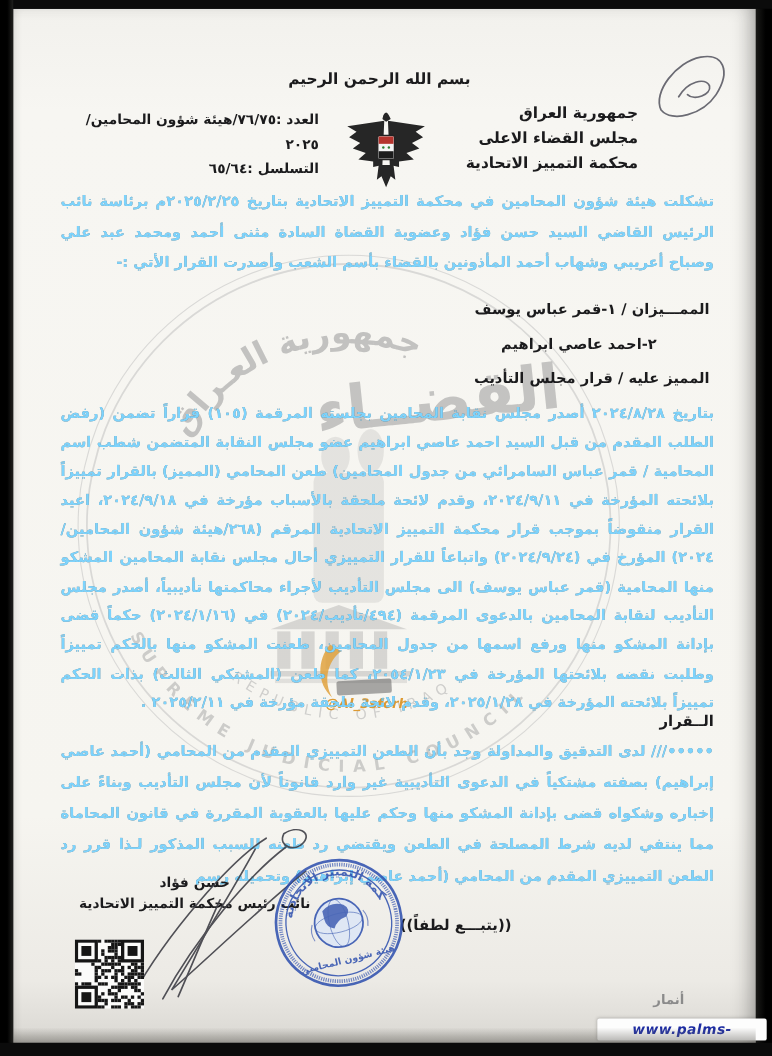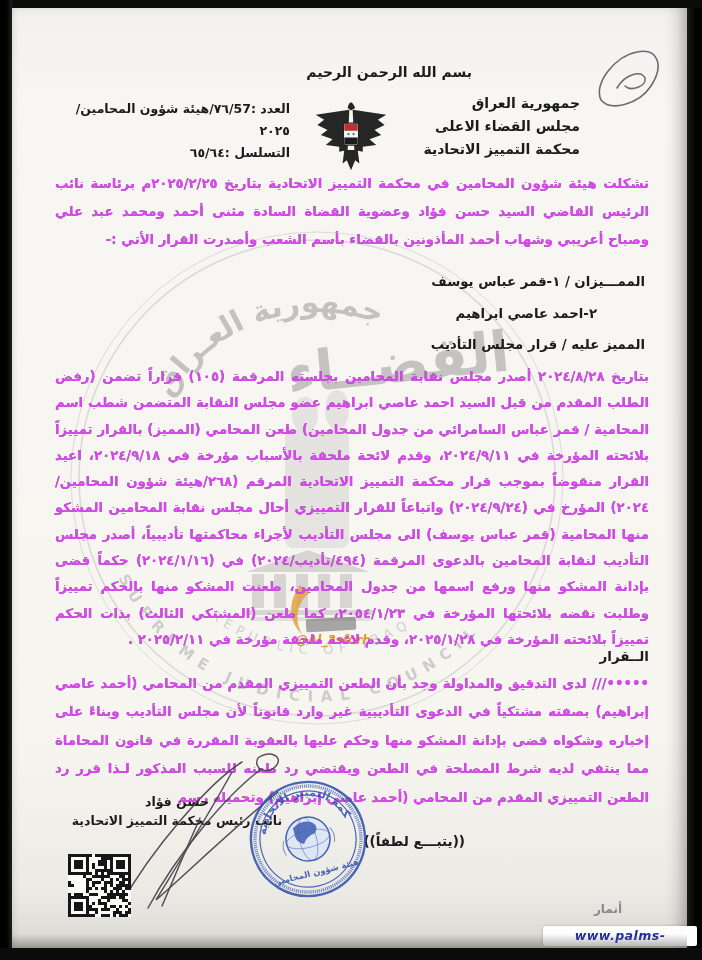--- a/index.html
+++ b/index.html
@@ -3,23 +3,23 @@
 <meta charset="utf-8">
 <style>
   html,body{margin:0;padding:0;background:#000;}
   body{font-family:"DejaVu Sans","Liberation Sans",sans-serif;}
   .frame{position:relative;width:702px;height:960px;background:#0b0b0b;overflow:hidden;}
   .abs{position:absolute;}
   .paper{left:12px;top:8px;width:676px;height:940px;
          background:linear-gradient(180deg,#f2f1ed 0%,#f7f6f2 10%,#f6f5f0 78%,#eceae5 94%,#d9d7d2 100%);
          box-shadow:inset -14px 0 18px -10px rgba(40,40,40,.45), inset 6px 0 10px -8px rgba(40,40,40,.3);}
   .ar{direction:rtl;color:#1b1b1d;font-weight:700;}
-  .para{direction:rtl;text-align:justify;color:#d946ef;font-weight:700;
+  .para{direction:rtl;text-align:justify;color:#7dd3fc;font-weight:700;
         font-size:13.3px;text-shadow:0 0 .4px rgba(20,20,20,.55);}
-  .basmala{left:262px;top:64px;width:180px;text-align:right;font-size:14px;margin-left:30px;}
+  .basmala{left:262px;top:64px;width:180px;text-align:left;font-size:14px;}
   .hdr-right{left:408px;top:92px;width:172px;text-align:right;font-size:14px;line-height:23px;}
   .hdr-left{left:58px;top:98px;width:232px;text-align:right;font-size:12.5px;line-height:22px;}
   .intro{left:55px;top:170px;width:594px;line-height:28px;}
   .parties{left:55px;top:266px;width:590px;font-size:13.3px;line-height:31.5px;}
   .parties .indent{padding-right:48px;}
   .body1{left:55px;top:364px;width:594px;line-height:26.3px;}
   .heading{left:55px;top:648px;width:594px;text-align:right;font-size:13.5px;}
   .body2{left:55px;top:670px;width:594px;line-height:28.4px;}
   .sig{left:58px;top:792px;width:238px;text-align:center;font-size:12.5px;line-height:19px;}
   .note{left:345px;top:833px;width:120px;font-size:13.5px;z-index:3;}
@@ -113,21 +113,21 @@
     <g>
       <rect x="41" y="30" width="18" height="26" rx="2" fill="#f4f4f4" stroke="#222" stroke-width="1.4"></rect>
       <rect x="42" y="31" width="16" height="8" fill="#b5342e"></rect>
       <rect x="42" y="47" width="16" height="8" fill="#1c1c1c"></rect>
       <circle cx="47" cy="43" r="1.3" fill="#2e7d32"></circle>
       <circle cx="53" cy="43" r="1.3" fill="#2e7d32"></circle>
     </g>
   </svg>
 
   <div class="abs hdr-left ar txt">
-    <div>العدد :٧٦/57/هيئة شؤون المحامين/٢٠٢٥</div>
+    <div>العدد :٧٦/٧٥/هيئة شؤون المحامين/٢٠٢٥</div>
     <div>التسلسل :٦٥/٦٤</div>
   </div>
 
   <div class="abs para intro txt">تشكلت هيئة شؤون المحامين في محكمة التمييز الاتحادية بتاريخ ٢٠٢٥/٢/٢٥م برئاسة نائب الرئيس القاضي السيد حسن فؤاد وعضوية القضاة السادة مثنى أحمد ومحمد عبد علي وصباح أعريبي وشهاب أحمد المأذونين بالقضاء بأسم الشعب وأصدرت القرار الأتي :-</div>
 
   <div class="abs parties ar txt">
     <div>الممـــيزان / ١-قمر عباس يوسف</div>
     <div class="indent">٢-احمد عاصي ابراهيم</div>
     <div>المميز عليه / قرار مجلس التأديب</div>
   </div>

